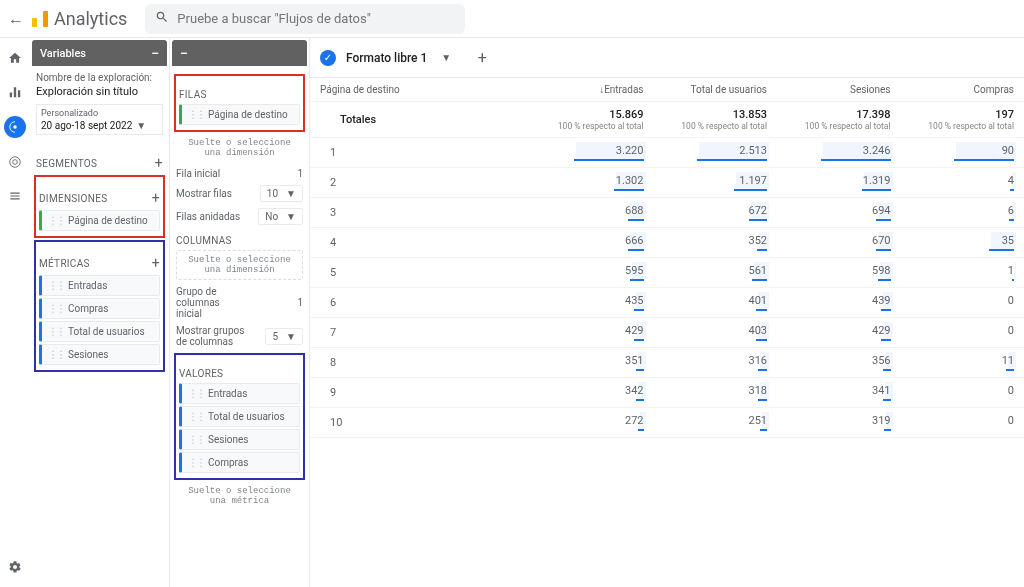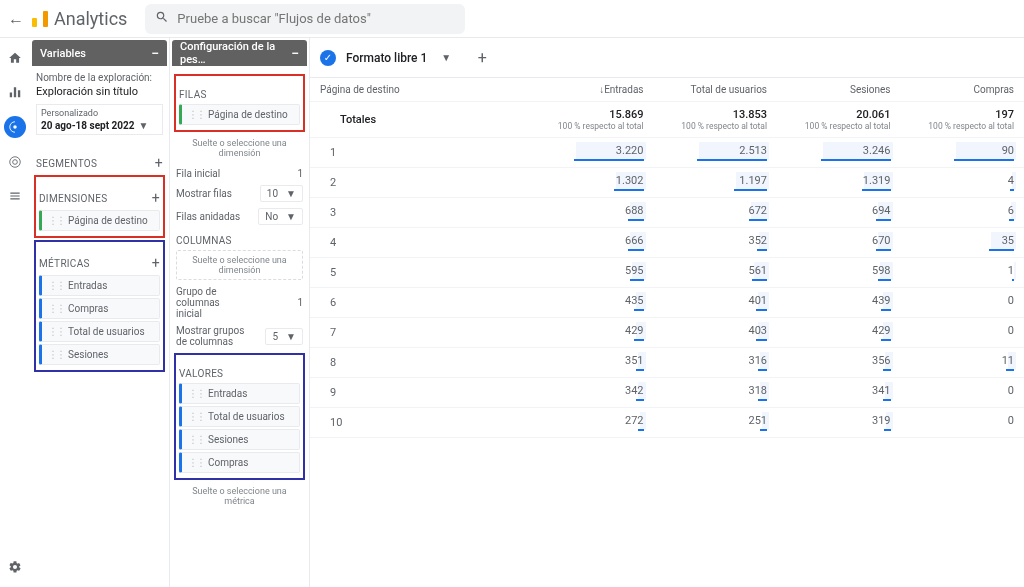--- a/index.html
+++ b/index.html
@@ -28,21 +28,21 @@
   .static-label { font-size: 10px; color: #5f6368; margin-bottom: 2px; }
   .static-value { font-size: 11px; color: #202124; font-weight: 400; margin-bottom: 6px; }
   .tag-box { background: #f8f9fa; border: 1px solid #e8eaed; border-radius: 2px; padding: 4px 6px; font-size: 10px; color: #5f6368; display: flex; align-items: center; margin: 2px 0; }
   .tag-box.dim { border-left: 3px solid #34a853; }
   .tag-box.met { border-left: 3px solid #1a73e8; }
   .tag-box.seg { justify-content: center; }
   .highlight-red { border: 2px solid #d93025; padding: 3px; margin: 2px -2px; }
   .highlight-blue { border: 2px solid #3031a6; padding: 3px; margin: 2px -2px; text-align: center; }
   .cfg-row { display: flex; align-items: center; justify-content: space-between; font-size: 10px; color: #5f6368; margin: 6px 0; }
   .cfg-select { border: 1px solid #e8eaed; border-radius: 2px; padding: 2px 6px; font-size: 10px; display: flex; align-items: center; gap: 4px; min-width: 36px; justify-content: space-between; }
-  .drop-hint { font-size: 9px; color: #80868b; text-align: center; padding: 4px; }
+  .drop-hint { font-size: 9px; color: #80868b; text-align: center; padding: 4px; font-family: Liberation Mono, monospace; }
   .main { flex: 1; display: flex; flex-direction: column; overflow: hidden; }
   .tabbar { height: 40px; display: flex; align-items: center; padding: 0 10px; gap: 10px; border-bottom: 1px solid #e8eaed; }
   .tab-check { width: 16px; height: 16px; background: #1a73e8; border-radius: 50%; color: #fff; display: flex; align-items: center; justify-content: center; font-size: 10px; }
   .tab-name { font-size: 12px; font-weight: 500; color: #202124; }
   .chev { font-size: 10px; color: #5f6368; margin-left: 4px; }
   .plus-tab { width: 22px; height: 22px; display: flex; align-items: center; justify-content: center; font-size: 16px; color: #5f6368; margin-left: 10px; }
   .table { flex: 1; overflow: auto; }
   table { border-collapse: collapse; width: 100%; font-size: 11px; }
   th, td { padding: 6px 10px; border-bottom: 1px solid #f1f3f4; text-align: right; white-space: nowrap; }
   th:first-child, td:first-child { text-align: left; width: 220px; }
@@ -112,21 +112,21 @@
   <div class="panel">
     <div class="panel-hd">
       <span>Variables</span>
       <span class="collapse">−</span>
     </div>
     <div class="panel-body">
       <div class="static-label">Nombre de la exploración:</div>
       <div class="static-value">Exploración sin título</div>
       <div style="border:1px solid #e8eaed; padding:3px 4px; margin-bottom:20px;">
         <div class="static-label" style="font-size:9px">Personalizado</div>
-        <div style="display:flex; align-items:center;font-weight:bold;">
+        <div style="display:flex; align-items:center;">
           <span style="font-size:10px; color:#202124;">20 ago-18 sept 2022</span>
           <span class="chev">▼</span>
         </div>
       </div>
       <div class="subhead">
           <span>SEGMENTOS</span>
           <span class="plus">+</span>
         </div>
 
       <div class="highlight-red">
@@ -145,21 +145,20 @@
         <div class="tag-box met drag-dots">Entradas</div>
         <div class="tag-box met drag-dots">Compras</div>
         <div class="tag-box met drag-dots">Total de usuarios</div>
         <div class="tag-box met drag-dots">Sesiones</div>
       </div>
     </div>
   </div>
 
   <div class="panel">
     <div class="panel-hd">
-      <span>Configuración de la pes…</span>
       <span class="collapse">−</span>
     </div>
     <div class="panel-body">
       <div class="highlight-red">
         <div class="subhead">
             <span>FILAS</span>
           </div>
         <div class="tag-box dim drag-dots">Página de destino</div>
       </div>
       <div class="drop-hint">Suelte o seleccione una dimensión</div>
@@ -226,21 +225,21 @@
             <th>Página de destino</th>
             <th>↓Entradas</th>
             <th>Total de usuarios</th>
             <th>Sesiones</th>
             <th>Compras</th>
           </tr>
           <tr class="totals-row">
             <td style="padding-left:30px;">Totales</td>
             <td><span>15.869</span><span class="sub-text">100 % respecto al total</span></td>
             <td><span>13.853</span><span class="sub-text">100 % respecto al total</span></td>
-            <td><span>20.061</span><span class="sub-text">100 % respecto al total</span></td>
+            <td><span>17.398</span><span class="sub-text">100 % respecto al total</span></td>
             <td><span>197</span><span class="sub-text">100 % respecto al total</span></td>
           </tr>
         </thead>
         <tbody id="tbody">
             <tr>
               <td style="padding-left: 20px;">1</td>
               <td><span class="cell-wrap"><span class="bar-bg" style="width:70px"></span>3.220<span class="underline" style="width:70px"></span></span></td>
               <td><span class="cell-wrap"><span class="bar-bg" style="width:70px"></span>2.513<span class="underline" style="width:70px"></span></span></td>
               <td><span class="cell-wrap"><span class="bar-bg" style="width:70px"></span>3.246<span class="underline" style="width:70px"></span></span></td>
               <td><span class="cell-wrap"><span class="bar-bg" style="width:60px"></span>90<span class="underline" style="width:60px"></span></span></td>

